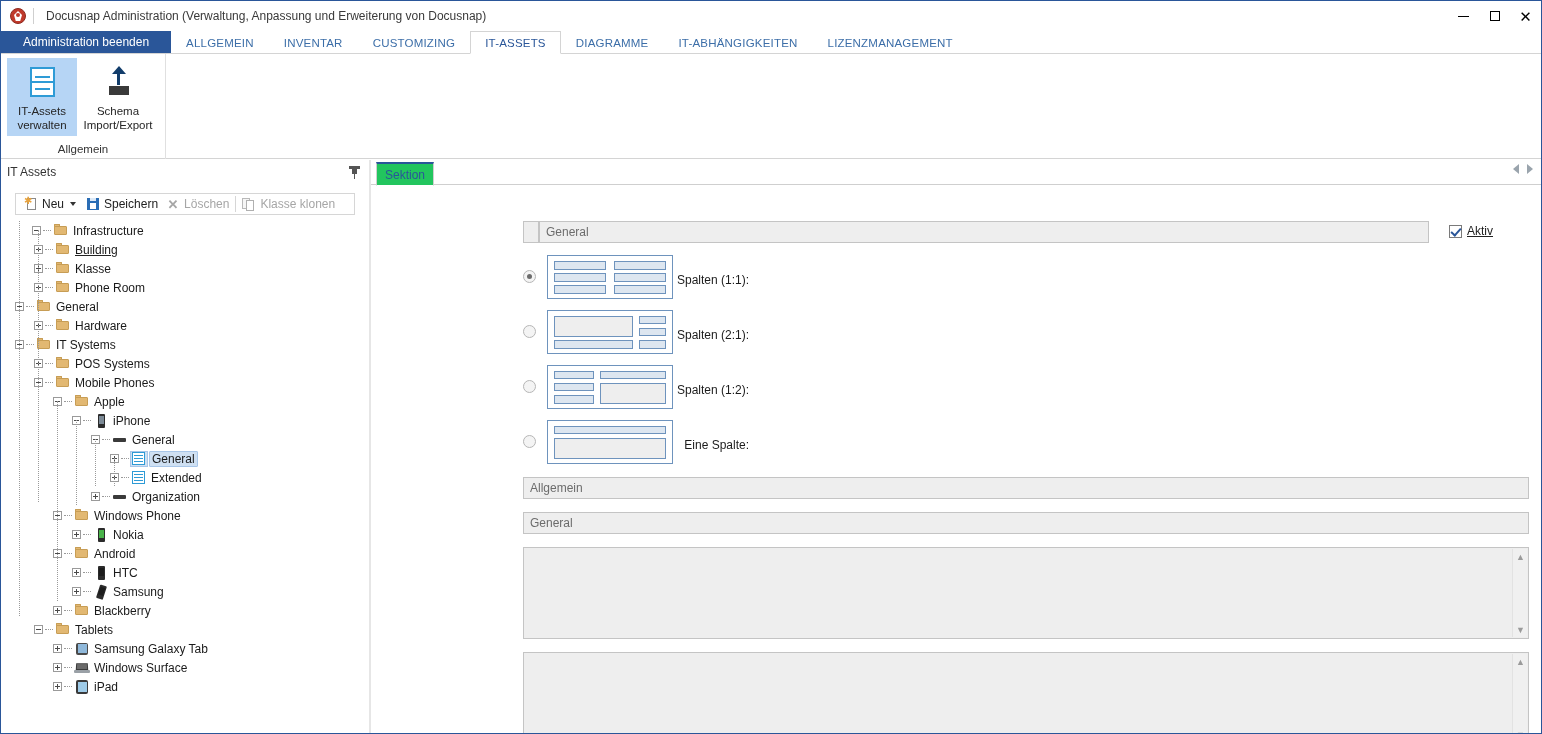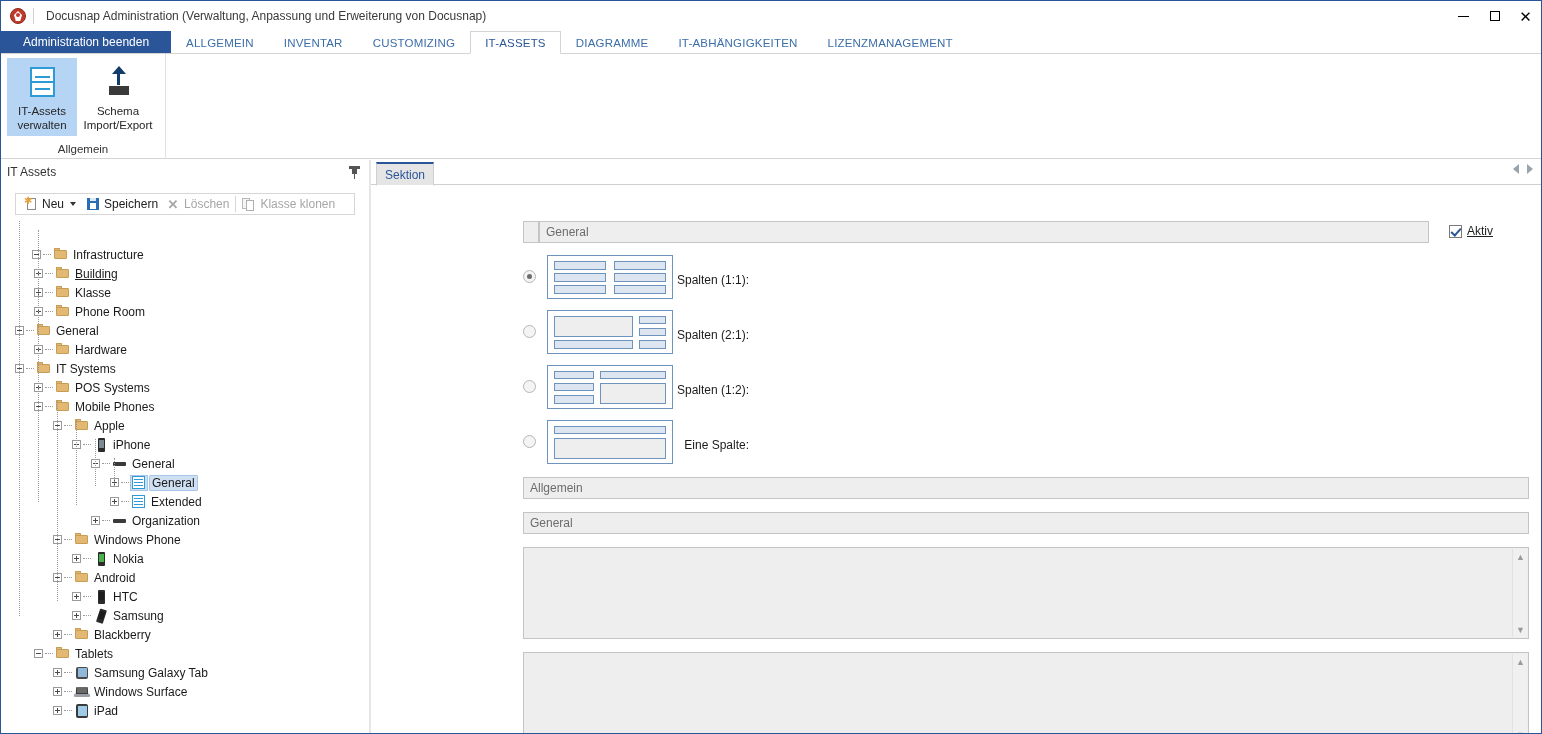--- a/index.html
+++ b/index.html
@@ -330,21 +330,21 @@
     border-bottom: 1px solid #cfcfcf;
   }
   .section-tab {
     position: absolute;
     left: 5px; top: 2px;
     height: 24px;
     padding: 0 8px;
     display: flex; align-items: center;
     font-size: 12px;
     color: #2a5699;
-    background: #e5e5e5;
+    background: #22c55e;
     border: 1px solid #cfcfcf;
     border-top: 2px solid #2a5699;
     border-bottom: 1px solid #fff;
     cursor: default;
   }
   .tab-navs {
     position: absolute;
     right: 8px; top: 4px;
     display: flex; gap: 8px; align-items: center;
   }
@@ -557,21 +557,21 @@
       <div class="tb-item disabled">
         <span class="g-clone">
             <span class="b1"></span>
             <span class="b2"></span>
           </span>
         <span>Klasse klonen</span>
       </div>
     </div>
 
     <div class="tree" id="tree">
-        <div class="tnode" style="padding-left: 17px; margin-top: 24px;">
+        <div class="tnode" style="padding-left: 17px;">
           <span class="texp"></span>
           <span class="tdots"></span>
           <span class="ticon ic-folder">
             <span class="ft"></span>
             <span class="fb"></span>
           </span>
           <span class="tlabel">Infrastructure</span>
         </div>
         <div class="tnode" style="padding-left: 19px; text-decoration: underline;">
           <span class="texp plus"></span>

